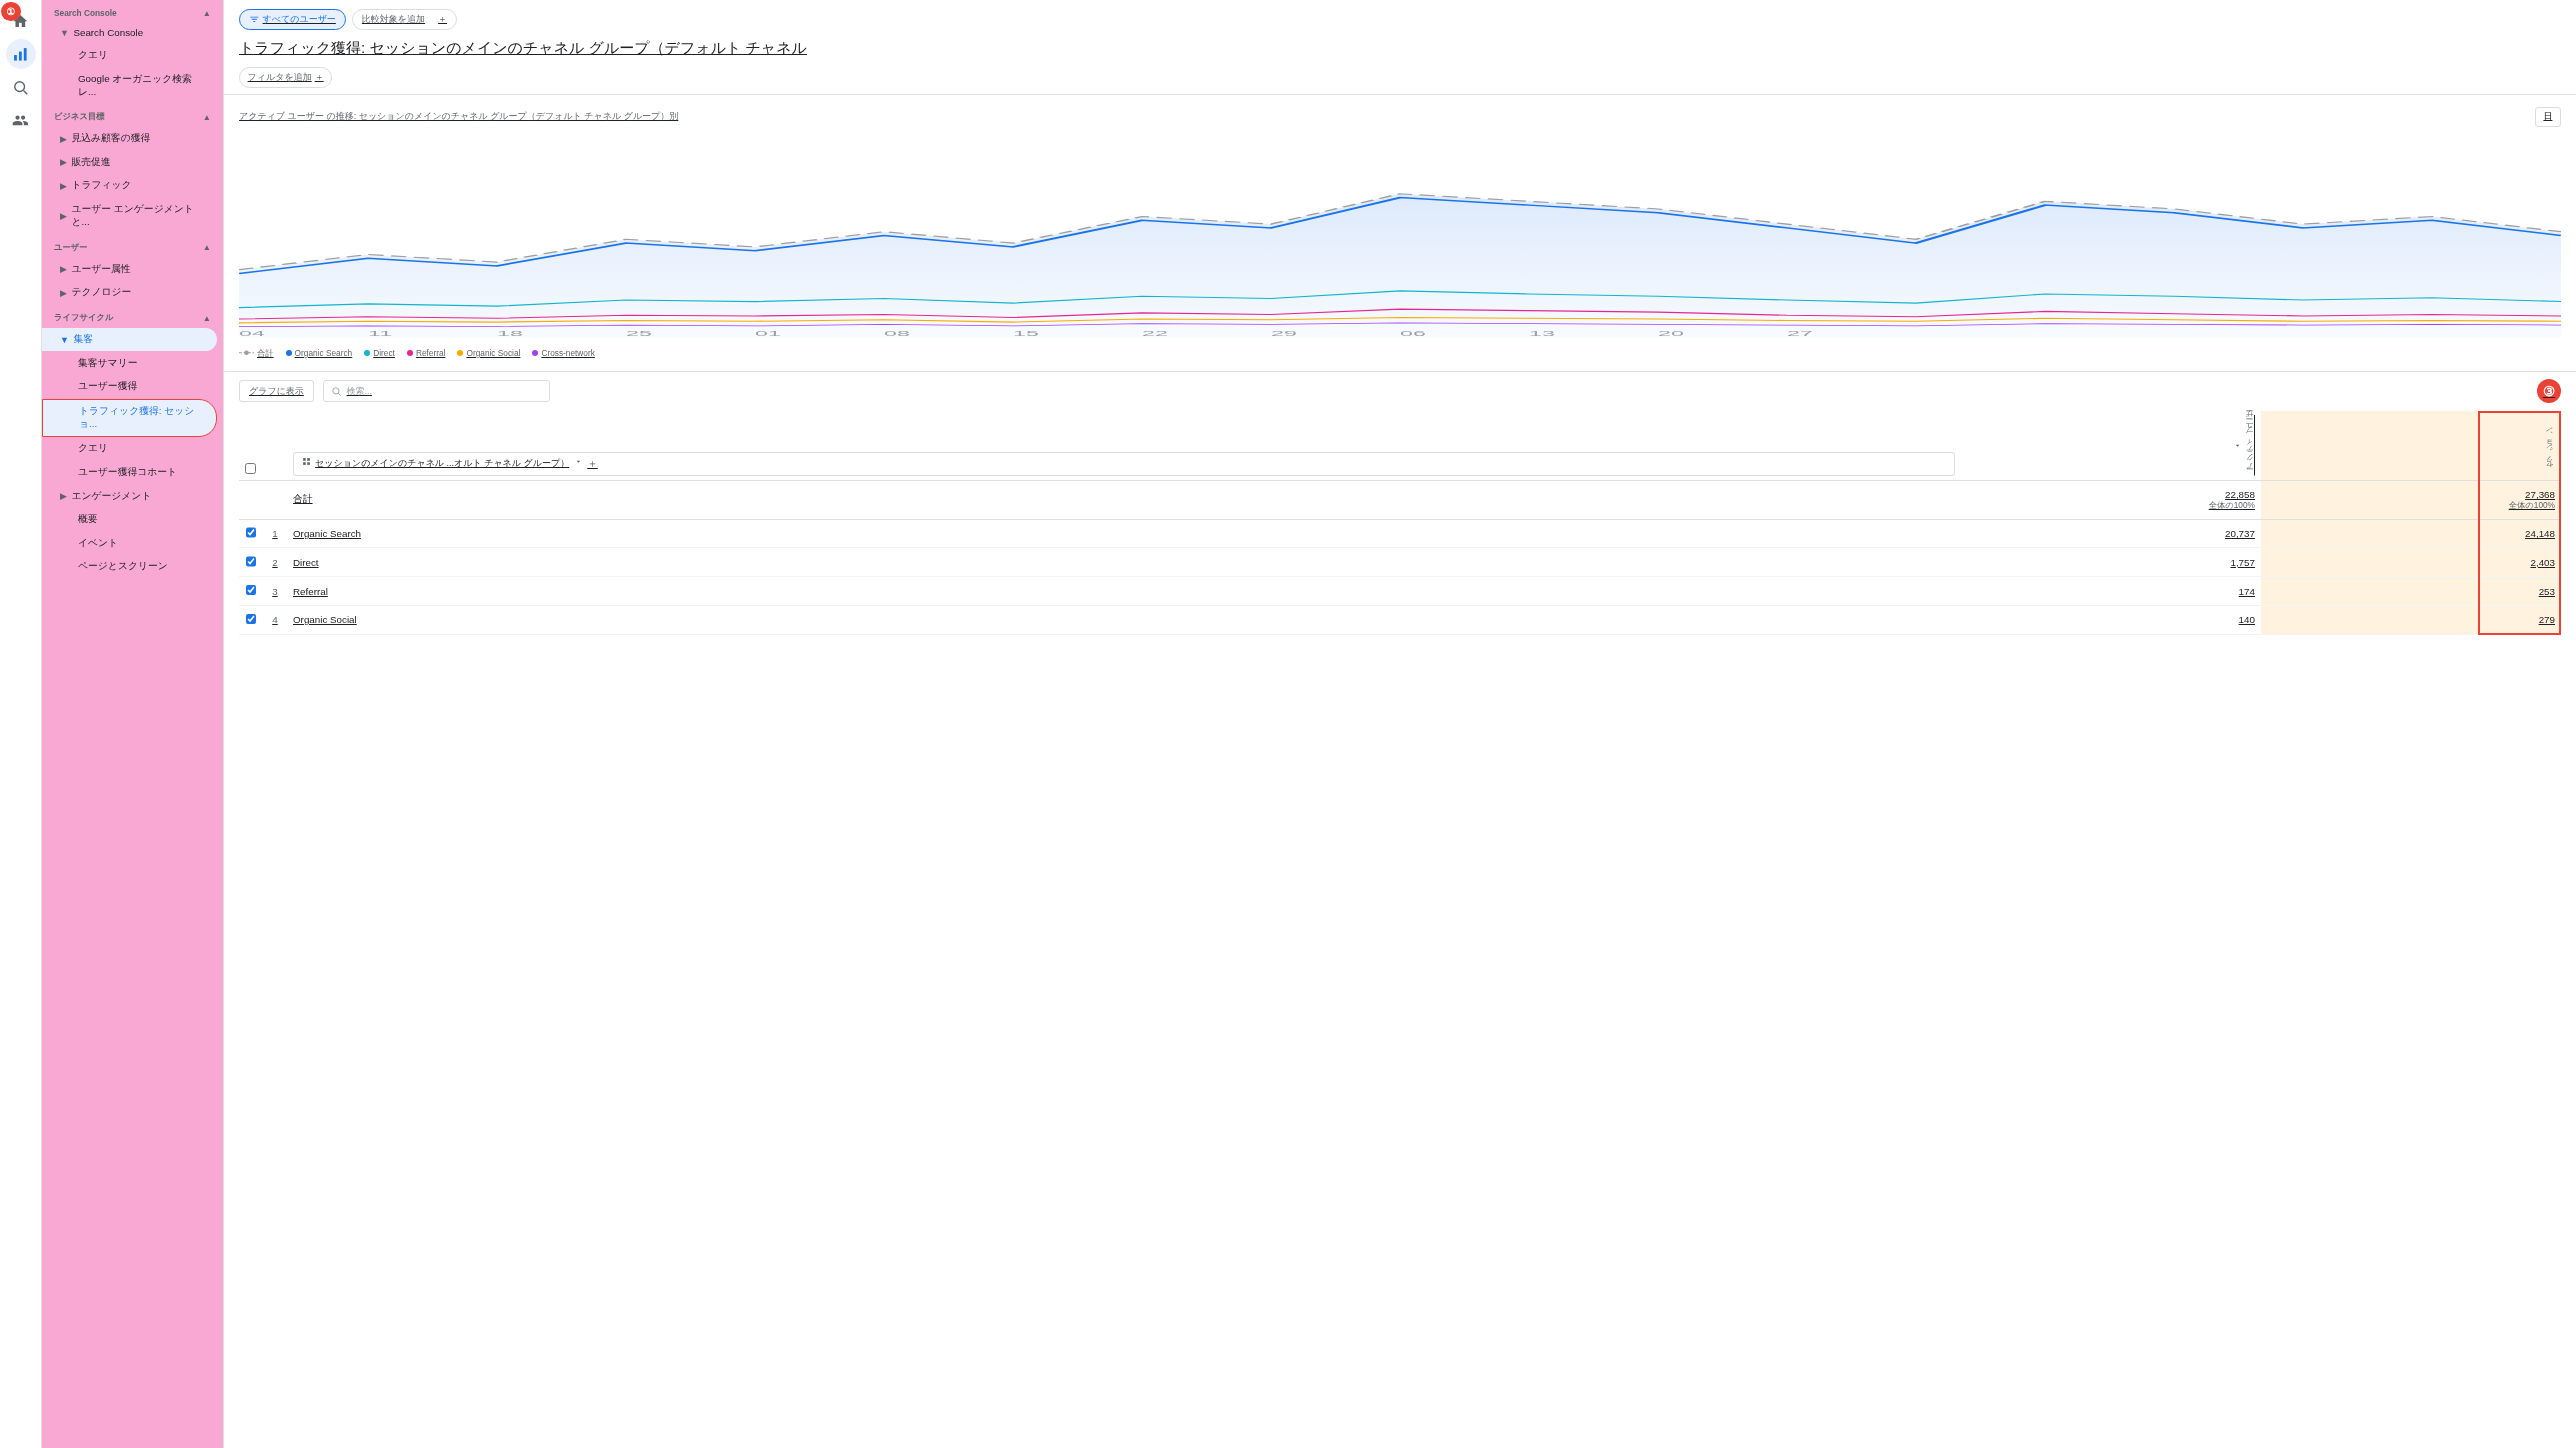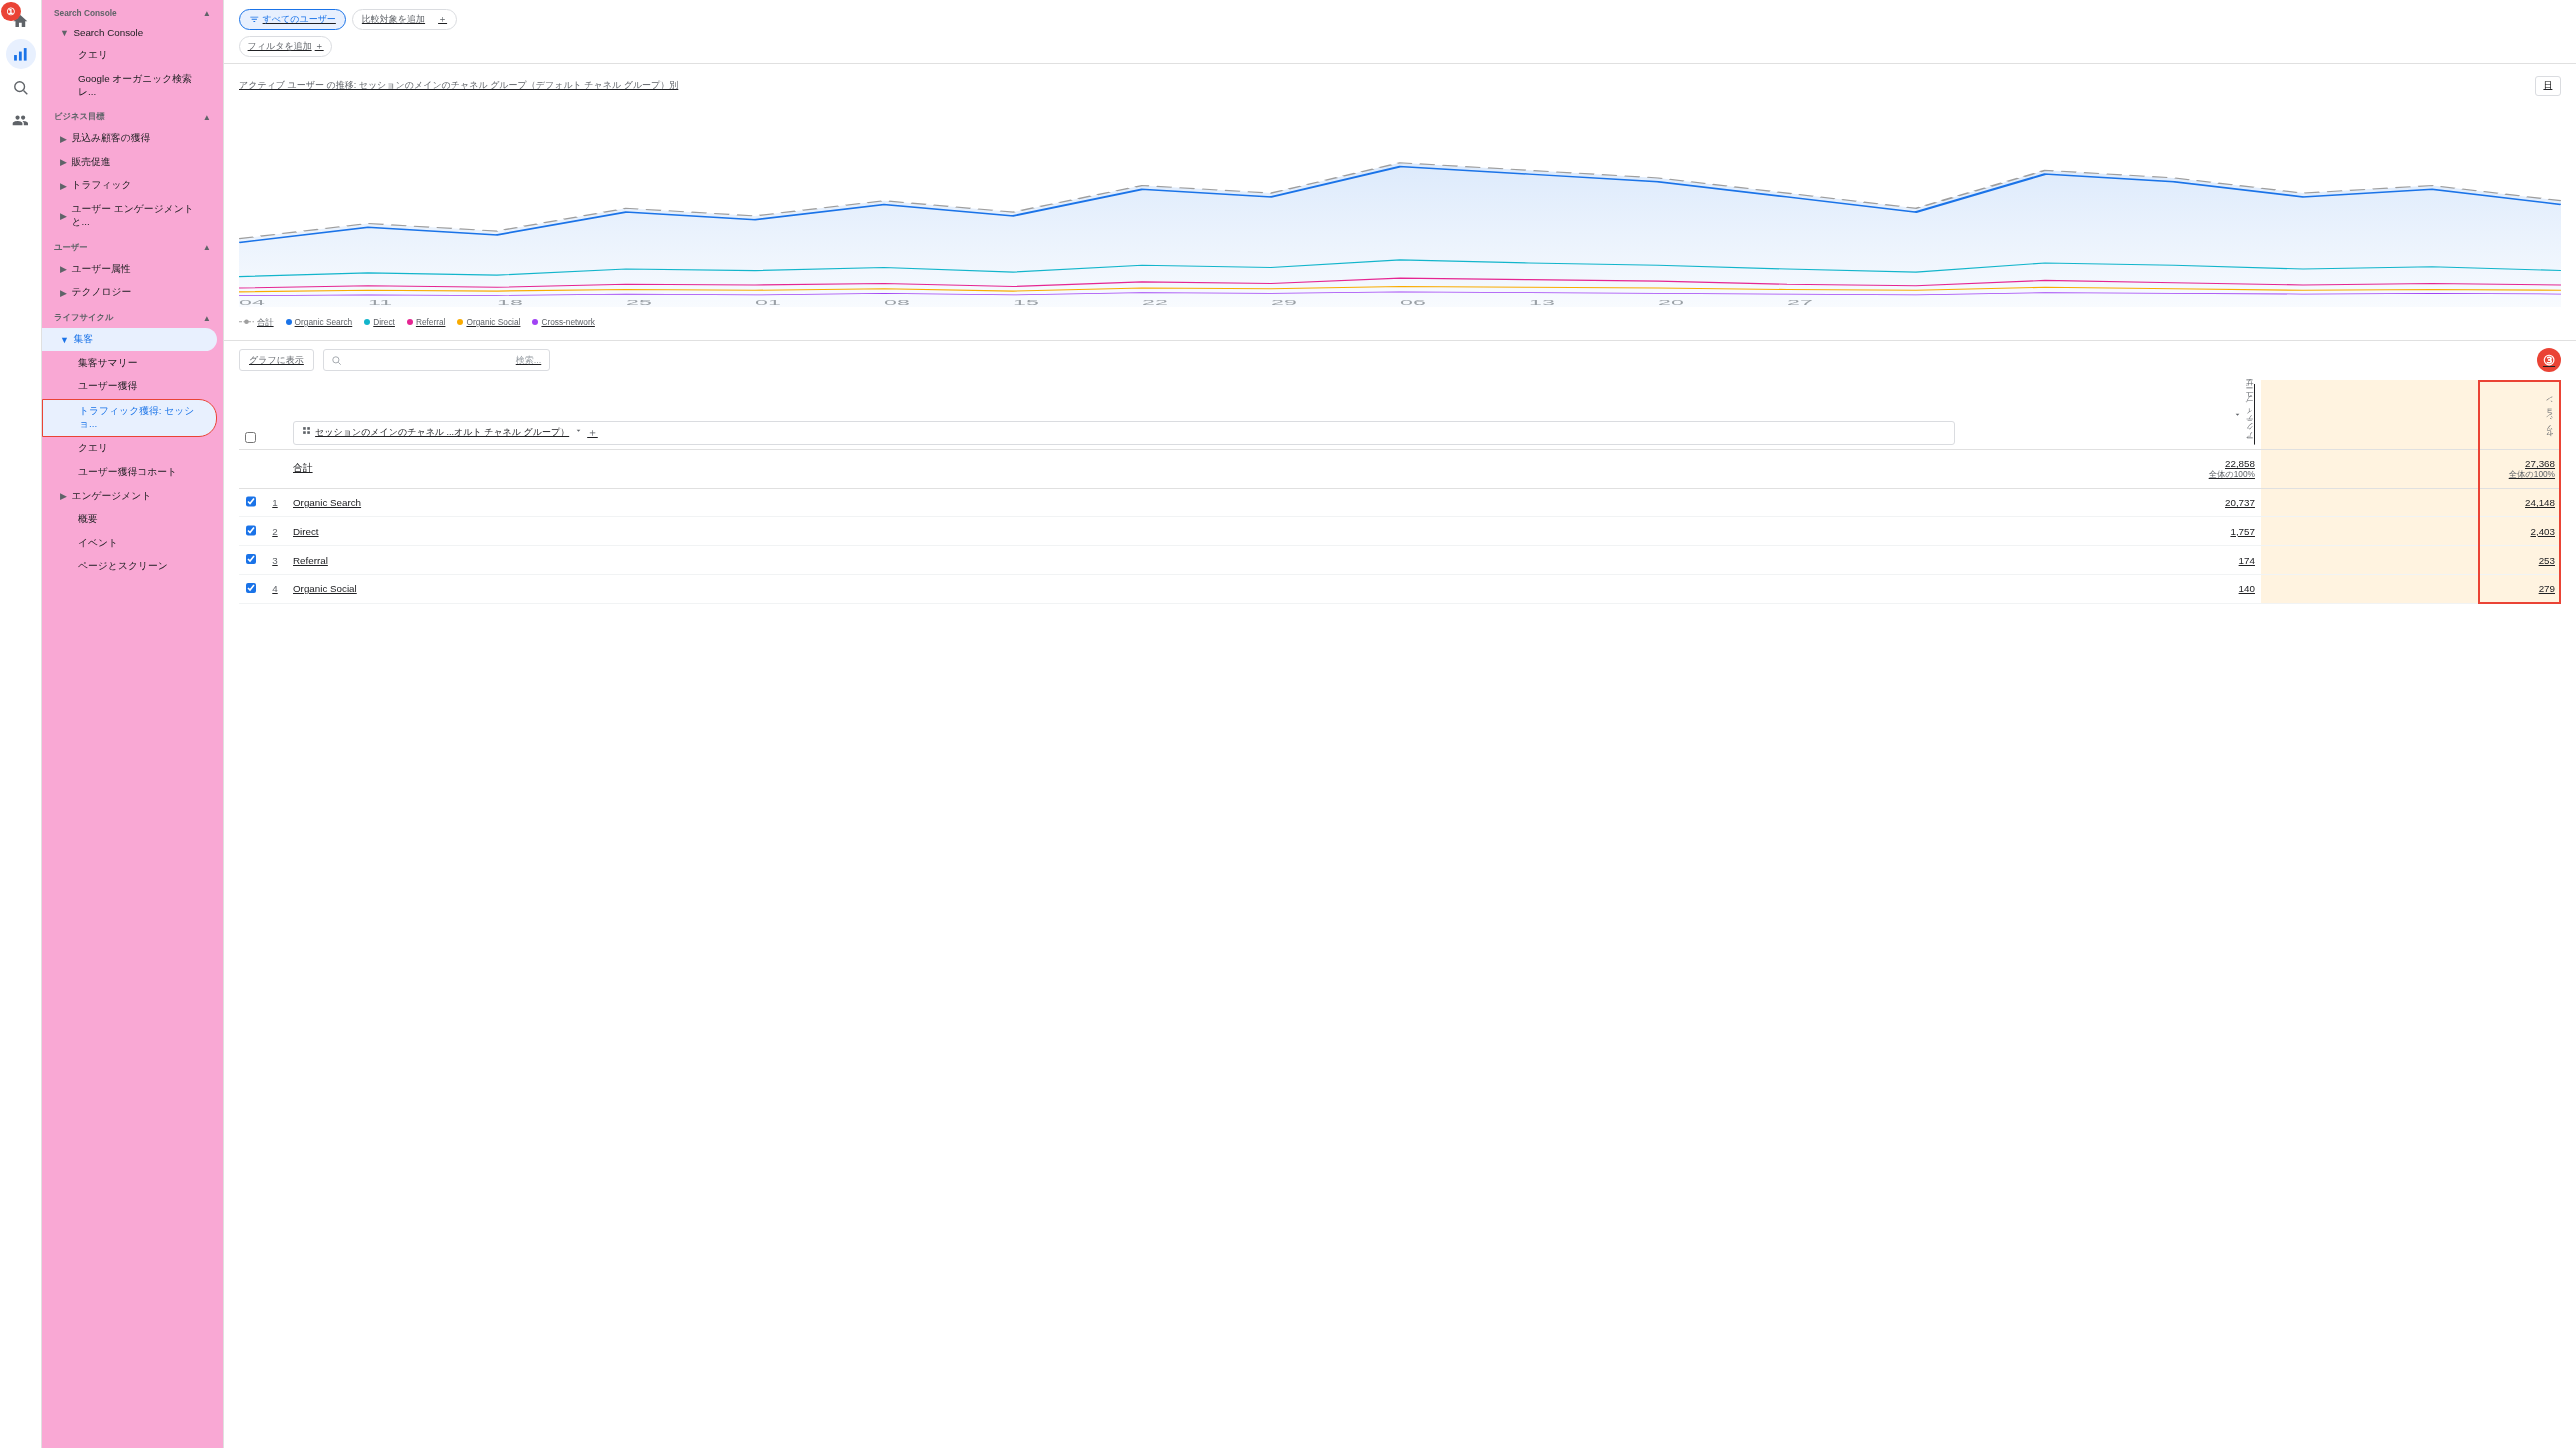--- a/index.html
+++ b/index.html
@@ -200,21 +200,20 @@
       display: flex;
       align-items: center;
       gap: 4.5px;
       border: 0.8px solid #dadce0;
       border-radius: 3px;
       padding: 3.8px 7.6px;
       font-size: 9px;
       color: #9aa0a6;
       flex: 1;
       max-width: 227px;
-      justify-content: space-between;
     }
 
     table {
       width: 100%;
       border-collapse: collapse;
       font-size: 9.8px;
     }
     th {
       text-align: right;
       font-weight: 500;
@@ -410,20 +409,21 @@
         <svg width="10.6" height="10.6" viewBox="0 0 24 24" fill="#1a73e8">
             <path d="M10 18h4v-2h-4v2zM3 6v2h18V6H3zm3 7h12v-2H6v2z"></path>
           </svg>
         <span>すべてのユーザー</span>
       </div>
       <div class="add-compare">
         <span>比較対象を追加</span>
         <span>＋</span>
       </div>
     </div>
+    <div class="page-title">トラフィック獲得: セッションのメインのチャネル グループ（デフォルト チャネル</div>
     <div class="add-filter">
       <span>フィルタを追加</span>
       <span>＋</span>
     </div>
   </div>
 
   <div class="chart-container">
     <div class="chart-header">
       <span style="font-size:9px;color:#5f6368;">アクティブ ユーザー の推移: セッションのメインのチャネル グループ（デフォルト チャネル グループ）別</span>
       <button class="chart-day-btn">日</button>

